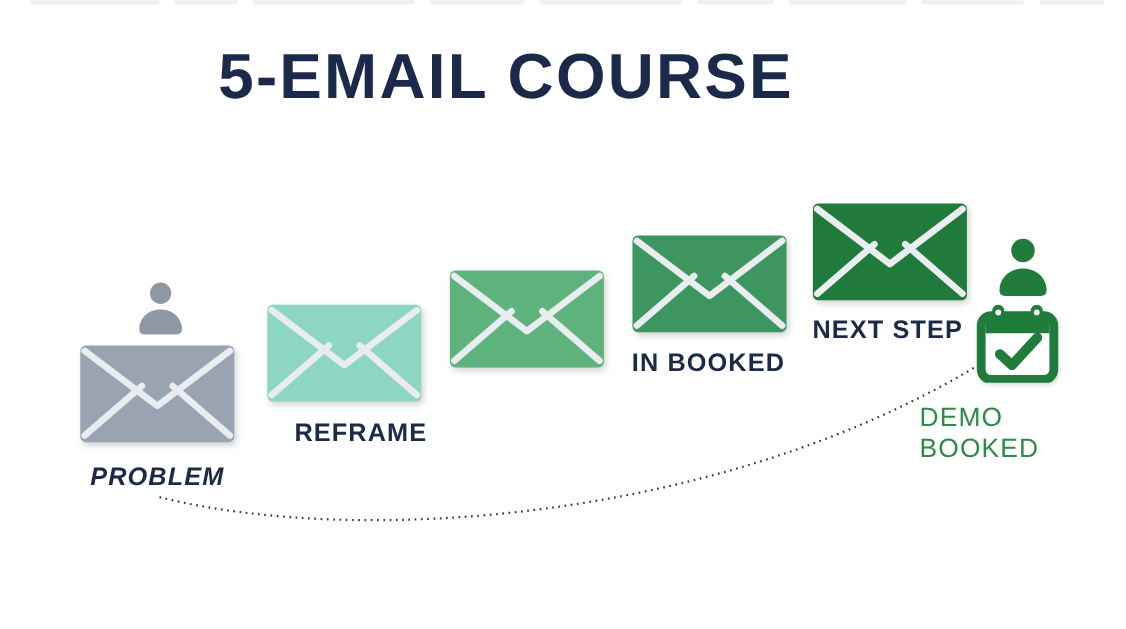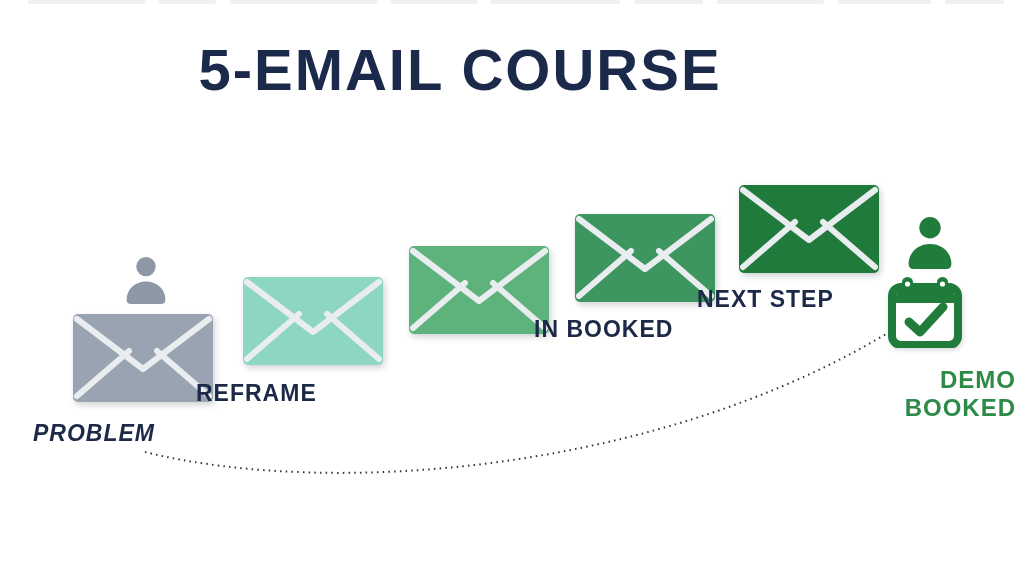--- a/index.html
+++ b/index.html
@@ -74,28 +74,29 @@
 
   .e1 { left: 72px;  top: 313px; }
   .e2 { left: 242px; top: 276px; }
   .e3 { left: 408px; top: 245px; }
   .e4 { left: 574px; top: 213px; }
   .e5 { left: 738px; top: 184px; }
 
   .step-label {
     position: absolute;
     width: 220px;
+    text-align: center;
     font-size: 23px;
     font-weight: bold;
     letter-spacing: 1px;
     color: var(--label-navy, #1c2a47);
     white-space: nowrap;
   }
   .l1 { left: 33px;  top: 420px; font-style: italic; }
-  .l2 { left: 196px; top: 380px; }
+  .l2 { left: 218px; top: 380px; }
   .l3 { left: 369px; top: 349px; }
   .l4 { left: 534px; top: 316px; }
   .l5 { left: 697px; top: 286px; }
 
   .person { position: absolute; }
   .person-gray  { left: 122px; top: 254px; width: 48px; height: 52px; }
   .person-green { left: 903px; top: 216px; width: 54px; height: 53px; }
   .person-gray  .person-fill { fill: var(--person-gray, #8d97a6); }
   .person-green .person-fill { fill: var(--green, #1f7c3a); }
 
@@ -103,23 +104,23 @@
     position: absolute;
     left: 887px; top: 277px;
     width: 76px; height: 71px;
     filter: drop-shadow(1px 2px 2px rgba(40, 50, 60, 0.18));
   }
 
   .outcome-label {
     position: absolute;
     left: 836px; top: 366px;
     width: 180px;
-    text-align: right;
+    text-align: left;
     font-size: 24px;
-    font-weight: bold;
+    font-weight: normal;
     letter-spacing: 1px;
     line-height: 28px;
     color: var(--green-text, #2d8a47);
   }
 </style>
 </head>
 <body>
 
 <div class="canvas">
 

